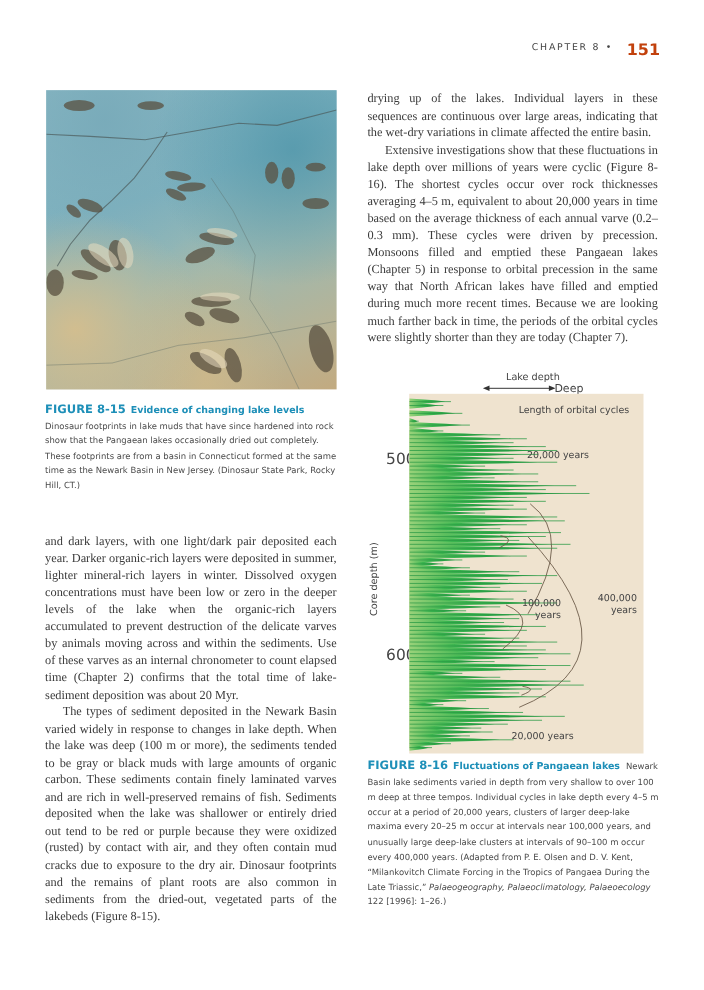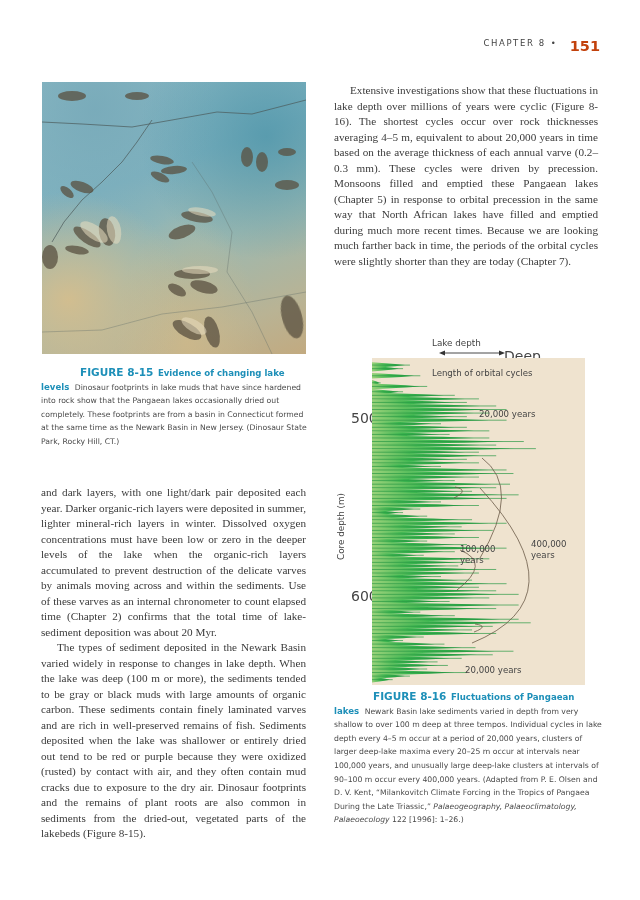--- a/index.html
+++ b/index.html
@@ -22,37 +22,37 @@
     background:
       radial-gradient(ellipse at 10% 80%, rgba(215,190,140,0.9) 0%, rgba(215,190,140,0) 35%),
       radial-gradient(ellipse at 55% 95%, rgba(210,185,135,0.7) 0%, rgba(210,185,135,0) 35%),
       radial-gradient(ellipse at 85% 20%, rgba(80,150,170,0.8) 0%, rgba(80,150,170,0) 40%),
       radial-gradient(ellipse at 20% 10%, rgba(120,170,185,0.9) 0%, rgba(120,170,185,0) 40%),
       linear-gradient(160deg, #8ab8c4 0%, #7fb2bf 35%, #9cb8b0 60%, #b9b394 85%, #c2aa80 100%);
   }
   .photo svg { position: absolute; inset: 0; }
 
   .caption { position: absolute; font-family: "DejaVu Sans", sans-serif; font-size: 7.7px; line-height: 13.6px; color: #4a4a4a; }
-  .caption .fig-num { font-weight: bold; color: #1d8fb8; font-size: 10.5px; margin-left: 39px; }
+  .caption .fig-num { font-weight: bold; color: #1d8fb8; font-size: 10.5px; }
   .caption .fig-title { font-weight: bold; color: #1d8fb8; font-size: 8.6px; margin-left: 2px; margin-right: 3px; }
   .caption i { font-style: italic; }
   .cap-15 { left: 41px; top: 366px; width: 268px; }
   .cap-16 { left: 334px; top: 690px; width: 270px; }
 
   .chart-header { position: absolute; left: 400px; top: 338px; width: 150px; height: 22px; font-family: "DejaVu Sans", sans-serif; color: #444; }
-  .chart-header .ld { position: absolute; left: 32px; top: 0; font-size: 8.8px; }
+  .chart-header .ld { position: absolute; left: 60px; top: 0; font-size: 8.8px; }
   .chart-header .sh { position: absolute; left: 0; top: 22px; font-size: 10px; }
-  .chart-header .dp { position: absolute; left: 104px; top: 10px; font-size: 14px; }
+  .chart-header .dp { position: absolute; left: 104px; top: 10px; font-size: 10px; }
   .chart-header svg { position: absolute; left: 39px; top: 12px; }
 
   .chart { position: absolute; left: 372px; top: 358px; width: 213px; height: 327px; background: #efe3cf; overflow: hidden; }
   .chart svg { position: absolute; left: 0; top: 0; }
   .ylab { position: absolute; font-family: "DejaVu Sans", sans-serif; font-size: 14px; color: #444; }
   .ytitle { position: absolute; left: 336px; top: 560px; font-family: "DejaVu Sans", sans-serif; font-size: 8.8px; color: #444; transform: rotate(-90deg); transform-origin: left top; white-space: nowrap; }
-  .chart-label { position: absolute; font-family: "DejaVu Sans", sans-serif; font-size: 8.6px; color: #444; text-align: left; line-height: 11px; }
+  .chart-label { position: absolute; font-family: "DejaVu Sans", sans-serif; font-size: 8.6px; color: #444; text-align: right; line-height: 11px; }
 </style>
 </head>
 <body>
 
 <div class="running-head">
   <span class="rh-chapter">CHAPTER 8</span>
   <span class="rh-title" style="margin-left:5px;">•</span>
   <span class="rh-page">151</span>
 </div>
 
@@ -99,20 +99,21 @@
   </svg>
 </div>
 
 <div class="caption cap-15">
   <span class="fig-num">FIGURE 8-15</span>
   <span class="fig-title">Evidence of changing lake levels</span>
   <span>Dinosaur footprints in lake muds that have since hardened into rock show that the Pangaean lakes occasionally dried out completely. These footprints are from a basin in Connecticut formed at the same time as the Newark Basin in New Jersey. (Dinosaur State Park, Rocky Hill, CT.)</span>
 </div>
 
 <div class="body-text col-right-top">
+  <p>drying up of the lakes. Individual layers in these sequences are continuous over large areas, indicating that the wet-dry variations in climate affected the entire basin.</p>
   <p class="indent">Extensive investigations show that these fluctuations in lake depth over millions of years were cyclic (Figure 8-16). The shortest cycles occur over rock thicknesses averaging 4–5 m, equivalent to about 20,000 years in time based on the average thickness of each annual varve (0.2–0.3 mm). These cycles were driven by precession. Monsoons filled and emptied these Pangaean lakes (Chapter 5) in response to orbital precession in the same way that North African lakes have filled and emptied during much more recent times. Because we are looking much farther back in time, the periods of the orbital cycles were slightly shorter than they are today (Chapter 7).</p>
 </div>
 
 <div class="body-text col-left-bottom">
   <p>and dark layers, with one light/dark pair deposited each year. Darker organic-rich layers were deposited in summer, lighter mineral-rich layers in winter. Dissolved oxygen concentrations must have been low or zero in the deeper levels of the lake when the organic-rich layers accumulated to prevent destruction of the delicate varves by animals moving across and within the sediments. Use of these varves as an internal chronometer to count elapsed time (Chapter 2) confirms that the total time of lake-sediment deposition was about 20 Myr.</p>
   <p class="indent">The types of sediment deposited in the Newark Basin varied widely in response to changes in lake depth. When the lake was deep (100 m or more), the sediments tended to be gray or black muds with large amounts of organic carbon. These sediments contain finely laminated varves and are rich in well-preserved remains of fish. Sediments deposited when the lake was shallower or entirely dried out tend to be red or purple because they were oxidized (rusted) by contact with air, and they often contain mud cracks due to exposure to the dry air. Dinosaur footprints and the remains of plant roots are also common in sediments from the dried-out, vegetated parts of the lakebeds (Figure 8-15).</p>
 </div>
 
 <div class="chart-header">
   <span class="ld">Lake depth</span>

